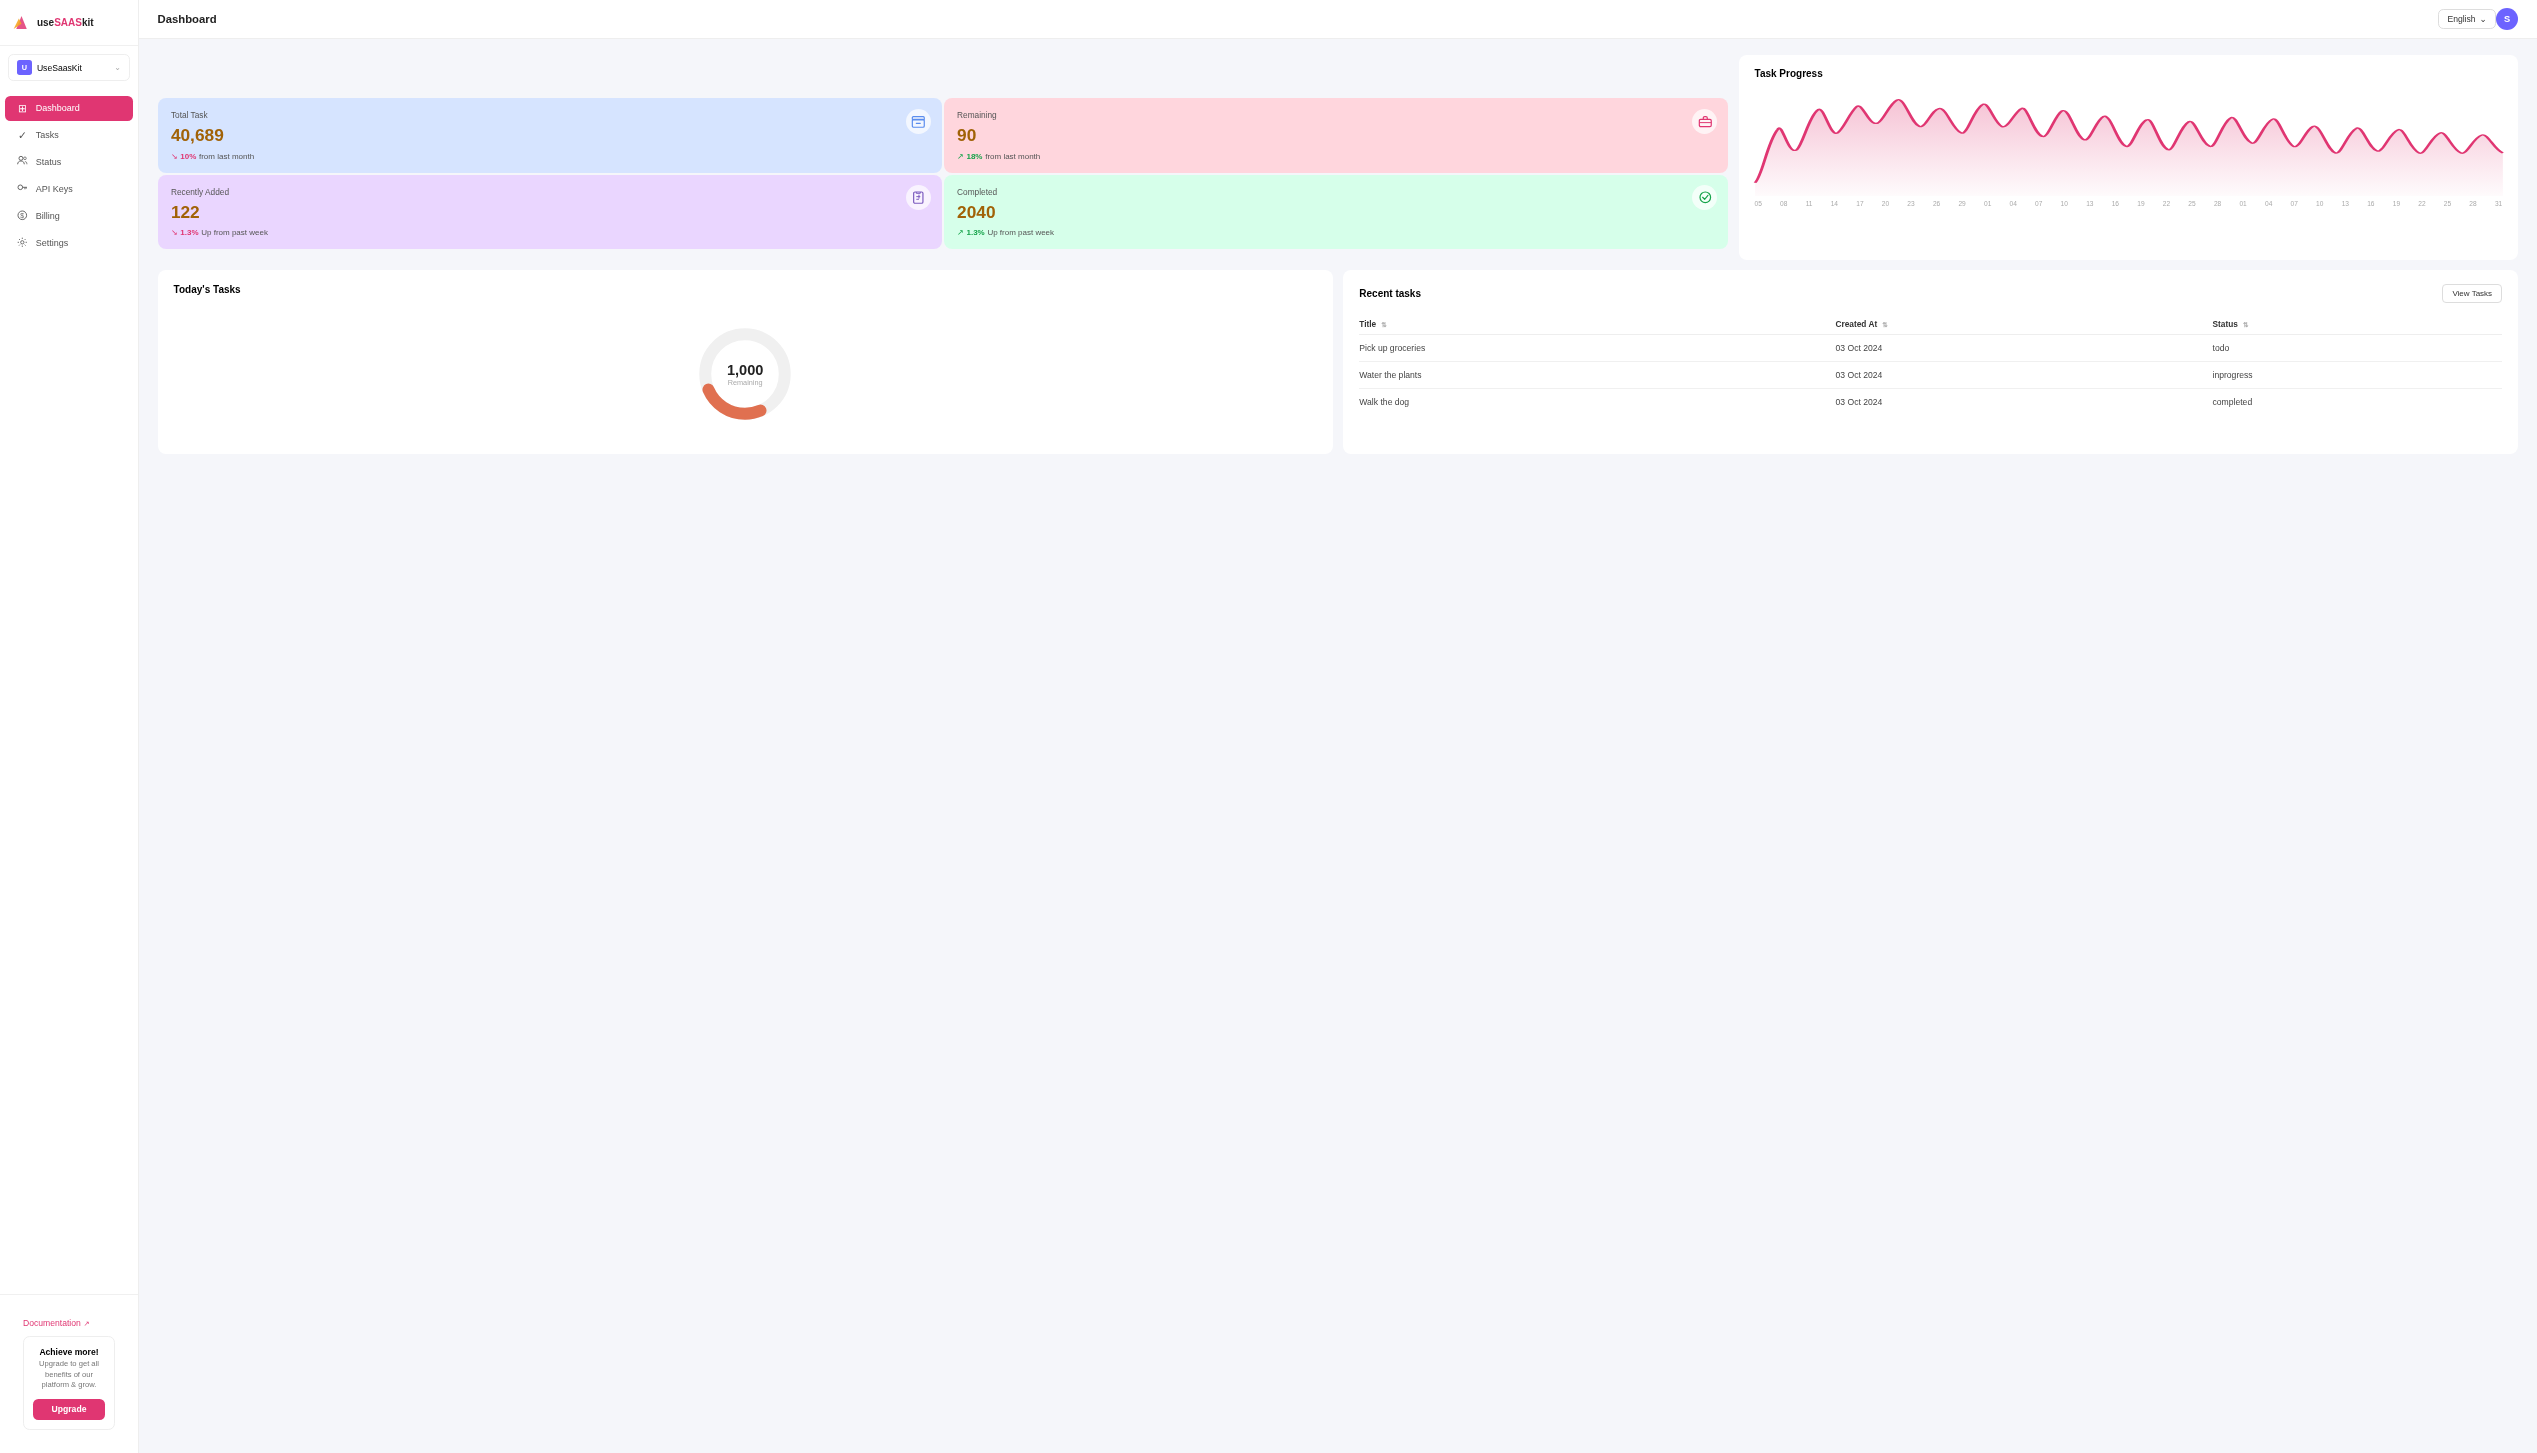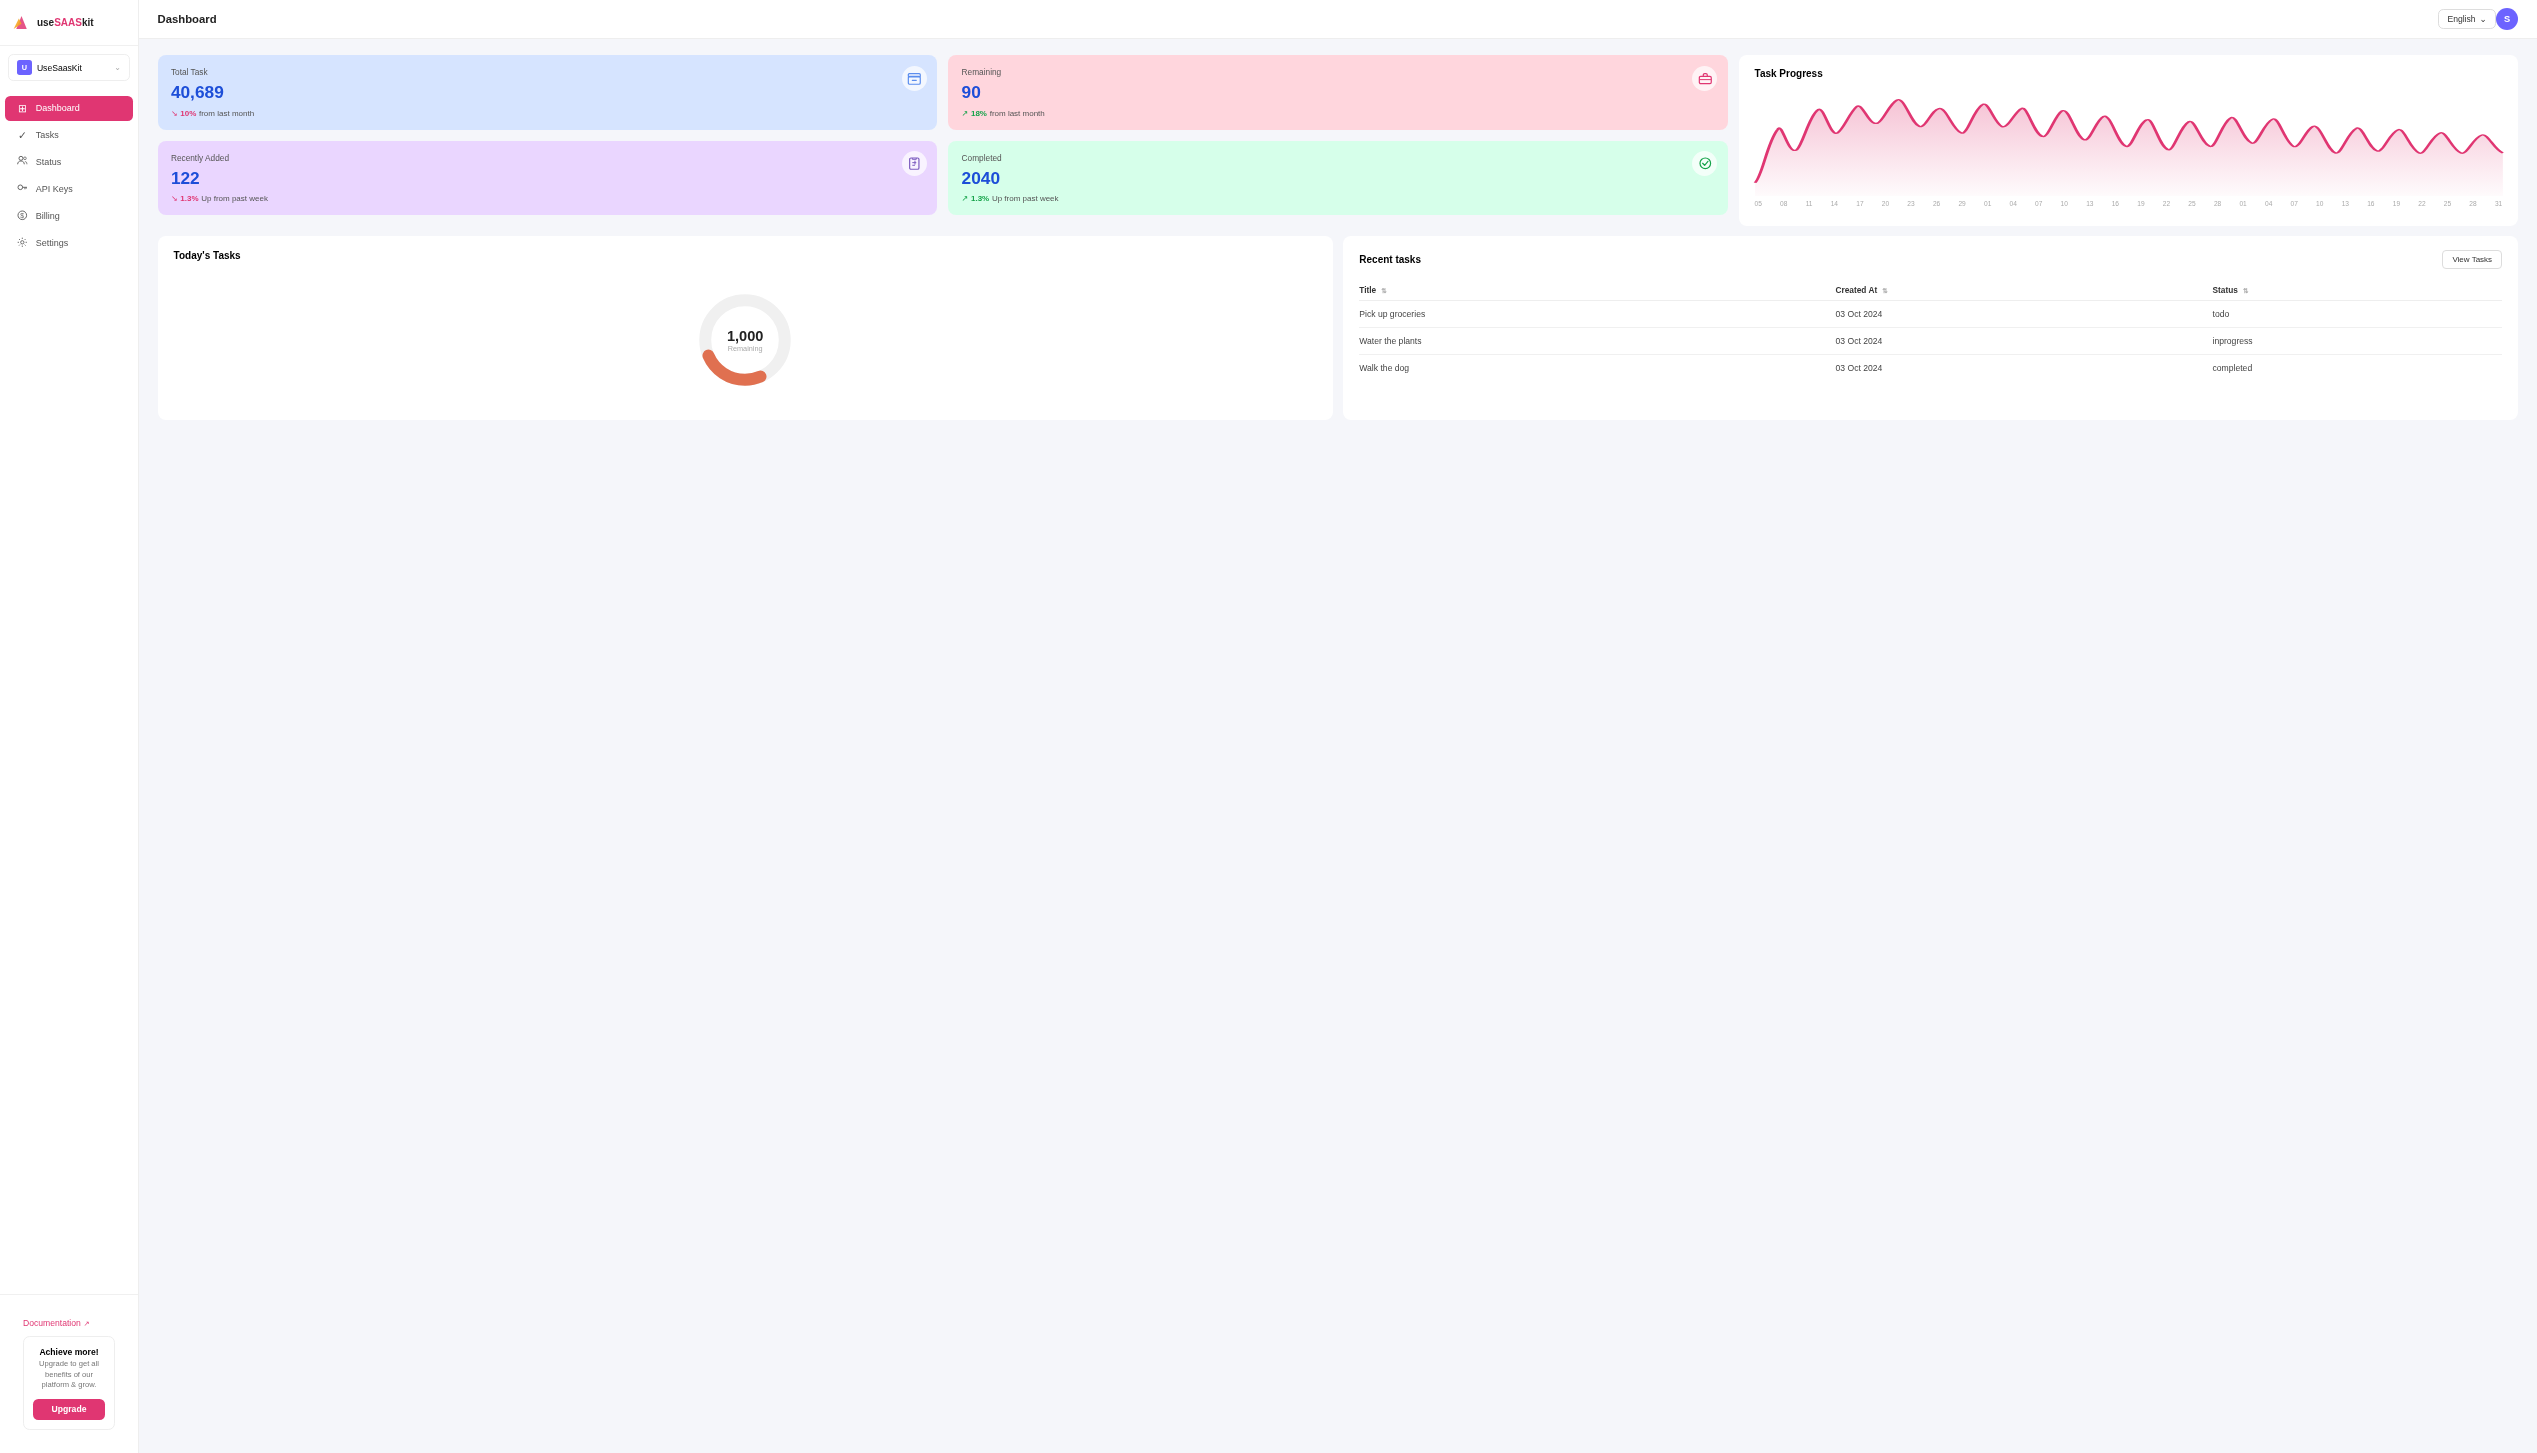--- a/index.html
+++ b/index.html
@@ -41,21 +41,21 @@
     
     .content { flex: 1; overflow-y: auto; padding: 16px 18.6px; }
 
     .stat-card { border-radius: 8px; padding: 12px 13.3px; position: relative; overflow: hidden; }
     .stat-card.blue { background: #d6e4ff; }
     .stat-card.pink { background: #ffd6dd; }
     .stat-card.purple { background: #ead6ff; }
     .stat-card.green { background: #d6ffea; }
 
     .stat-label { font-size: 8.3px; color: #555; margin-bottom: 5.3px; }
-    .stat-value { font-size: 17.3px; font-weight: 700; color: #1d4ed8; margin-bottom: 5.3px; }
+    .stat-value { font-size: 17.3px; font-weight: 700; color: #a16207; margin-bottom: 5.3px; }
     .stat-change { font-size: 8px; color: #555; display: flex; align-items: center; gap: 2.7px; }
     .stat-change .pct { font-weight: 600; }
     .stat-change.down .pct { color: #e03672; }
     .stat-change.up .pct { color: #16a34a; }
     .stat-icon-wrap { position: absolute; top: 10.6px; right: 10.6px; width: 25px; height: 25px; border-radius: 50%; background: rgba(255,255,255,0.7); display: flex; align-items: center; justify-content: center; font-size: 12px; }
 
     
     .task-progress-card { background: #fff; border-radius: 8px; padding: 13.3px 16px; grid-column: 2; grid-row: 1 / span 2; }
     .task-progress-title { font-size: 10px; font-weight: 700; margin-bottom: 10.6px; }
 
@@ -177,21 +177,21 @@
         <span>⌄</span>
       </div>
       <div class="user-avatar">S</div>
     </div>
   </header>
 
   <div class="content">
 
     <div style="display:grid;grid-template-columns:1fr 1fr 1fr;gap:10.6px;margin-bottom:10.6px;">
 
-      <div style="grid-column:1/3;display:grid;grid-template-columns:1fr 1fr;gap:11px;">
+      <div style="grid-column:1/3;display:grid;grid-template-columns:1fr 1fr;gap:2px;margin-top:43px;">
 
         <div class="stat-card blue">
           <div class="stat-label">Total Task</div>
           <div class="stat-value">40,689</div>
           <div class="stat-change down">
             <span style="color:#e03672;">↘</span>
             <span class="pct">10%</span>
             <span>from last month</span>
           </div>
           <div class="stat-icon-wrap">

